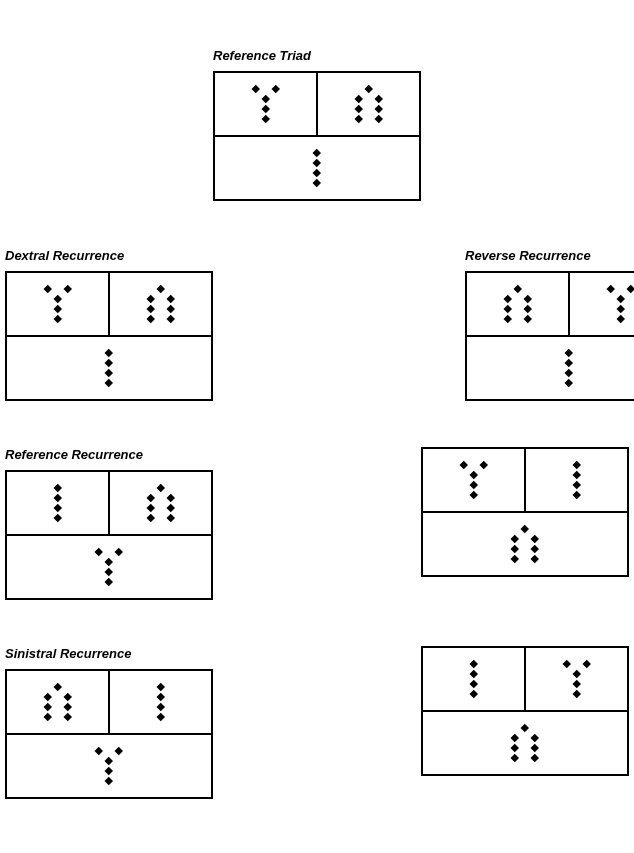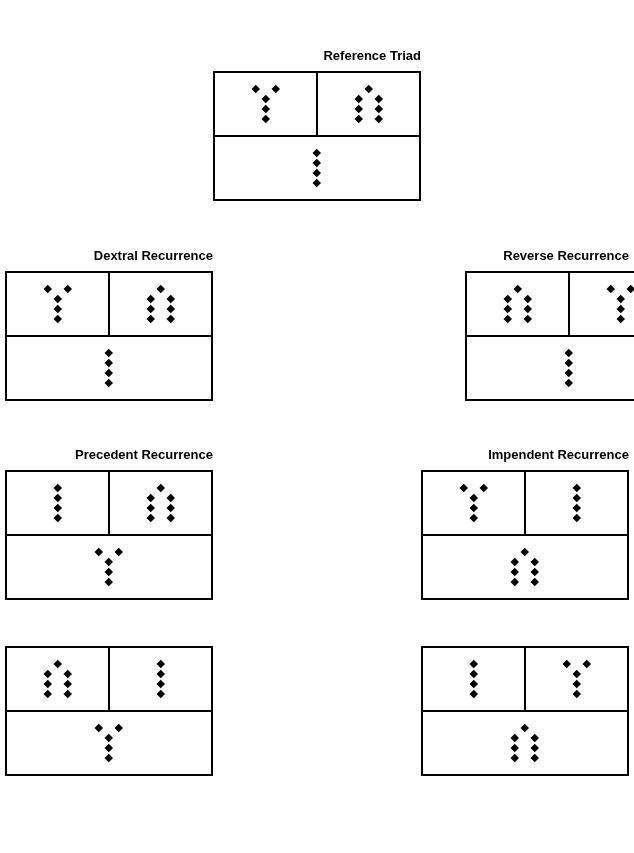--- a/index.html
+++ b/index.html
@@ -13,21 +13,21 @@
   .pos-0{left:213px;top:48px;}
   .pos-1{left:5px;top:248px;}
   .pos-2{left:421px;top:248px;padding-left:44px;}
   .pos-3{left:5px;top:447px;}
   .pos-4{left:421px;top:447px;}
   .pos-5{left:5px;top:646px;}
   .pos-6{left:421px;top:646px;}
 
   .title{
     font-weight:bold;font-size:13px;line-height:15px;height:15px;
-    text-align:right;color:var(--text);margin-bottom:8px;white-space:nowrap;
+    text-align:left;color:var(--text);margin-bottom:8px;white-space:nowrap;font-style:italic;
   }
 
   .triad-box{
     width:208px;height:130px;border:2.5px solid var(--line);background:var(--bg);
     display:flex;flex-direction:column;
   }
   .row-top{
     display:flex;height:64px;border-bottom:2.5px solid var(--line);flex:none;
   }
   .cell{
@@ -147,21 +147,21 @@
           <span class="diamond" style="left: 12.25px; top: 1.25px;"></span>
           <span class="diamond" style="left: 12.25px; top: 11.25px;"></span>
           <span class="diamond" style="left: 12.25px; top: 21.25px;"></span>
           <span class="diamond" style="left: 12.25px; top: 31.25px;"></span>
         </div>
     </div>
   </div>
 </div>
 
 <div class="diagram pos-3">
-  <div class="title">Precedent Recurrence</div>
+  <div class="title">Reference Recurrence</div>
   <div class="triad-box">
     <div class="row-top">
       <div class="cell">
         <div class="pattern">
             <span class="diamond" style="left: 12.25px; top: 1.25px;"></span>
             <span class="diamond" style="left: 12.25px; top: 11.25px;"></span>
             <span class="diamond" style="left: 12.25px; top: 21.25px;"></span>
             <span class="diamond" style="left: 12.25px; top: 31.25px;"></span>
           </div>
       </div>
@@ -183,21 +183,20 @@
           <span class="diamond" style="left: 22.25px; top: 1.25px;"></span>
           <span class="diamond" style="left: 12.25px; top: 11.25px;"></span>
           <span class="diamond" style="left: 12.25px; top: 21.25px;"></span>
           <span class="diamond" style="left: 12.25px; top: 31.25px;"></span>
         </div>
     </div>
   </div>
 </div>
 
 <div class="diagram pos-4">
-  <div class="title">Impendent Recurrence</div>
   <div class="triad-box">
     <div class="row-top">
       <div class="cell">
         <div class="pattern">
             <span class="diamond" style="left: 2.25px; top: 1.25px;"></span>
             <span class="diamond" style="left: 22.25px; top: 1.25px;"></span>
             <span class="diamond" style="left: 12.25px; top: 11.25px;"></span>
             <span class="diamond" style="left: 12.25px; top: 21.25px;"></span>
             <span class="diamond" style="left: 12.25px; top: 31.25px;"></span>
           </div>
@@ -219,20 +218,21 @@
           <span class="diamond" style="left: 2.25px; top: 21.25px;"></span>
           <span class="diamond" style="left: 22.25px; top: 21.25px;"></span>
           <span class="diamond" style="left: 2.25px; top: 31.25px;"></span>
           <span class="diamond" style="left: 22.25px; top: 31.25px;"></span>
         </div>
     </div>
   </div>
 </div>
 
 <div class="diagram pos-5">
+  <div class="title">Sinistral Recurrence</div>
   <div class="triad-box">
     <div class="row-top">
       <div class="cell">
         <div class="pattern">
             <span class="diamond" style="left: 12.25px; top: 1.25px;"></span>
             <span class="diamond" style="left: 2.25px; top: 11.25px;"></span>
             <span class="diamond" style="left: 22.25px; top: 11.25px;"></span>
             <span class="diamond" style="left: 2.25px; top: 21.25px;"></span>
             <span class="diamond" style="left: 22.25px; top: 21.25px;"></span>
             <span class="diamond" style="left: 2.25px; top: 31.25px;"></span>

